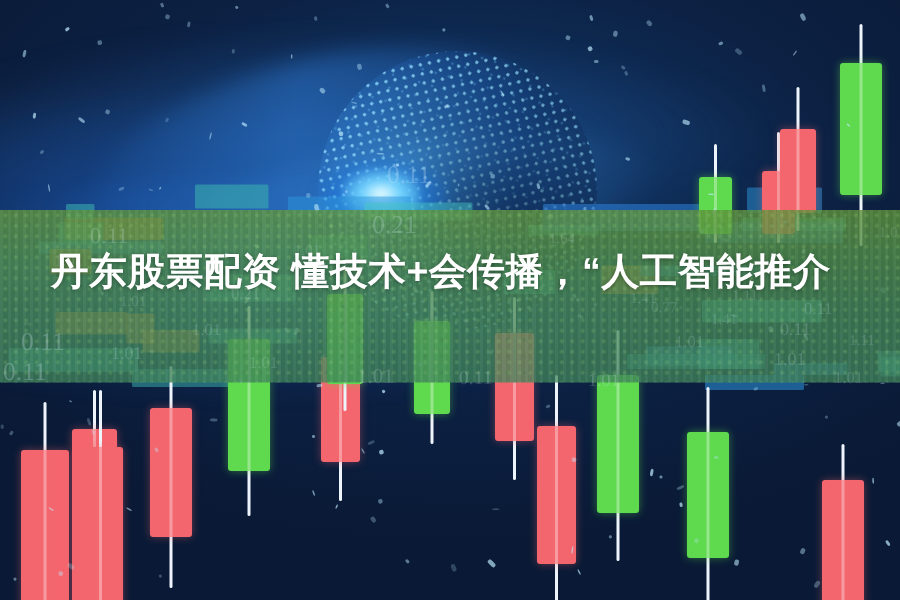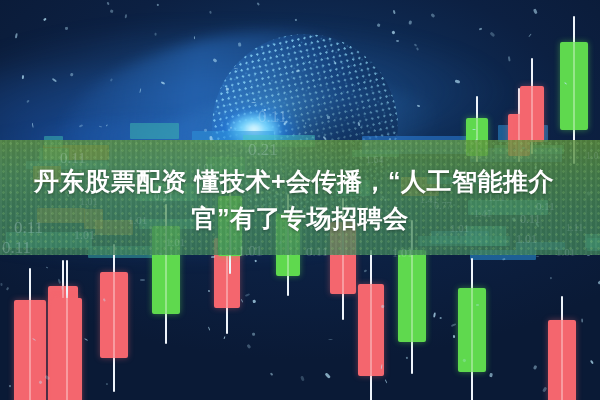--- a/index.html
+++ b/index.html
@@ -436,16 +436,15 @@
       <div class="num" style="left: 392px; top: 246px; font-size: 12px; opacity: 0.42;">1.01</div>
       <div class="num" style="left: 420px; top: 194px; font-size: 10px; opacity: 0.34;">1.41</div>
       <div class="num" style="left: 434px; top: 200px; font-size: 10px; opacity: 0.32;">0.77</div>
       <div class="num" style="left: 556px; top: 246px; font-size: 11px; opacity: 0.38;">1.01</div>
       <div class="num" style="left: 306px; top: 244px; font-size: 13px; opacity: 0.42;">0.11</div>
       <div class="num" style="left: 586px; top: 150px; font-size: 10px; opacity: 0.32;">1.01</div>
     </div>
 
   <div class="headline">
     <span class="l1">丹东股票配资 懂技术+会传播，“人工智能推介</span>
-    <span class="l2">官”有了专场招聘会</span>
   </div>
 
 </div>
 
 </body></html>

